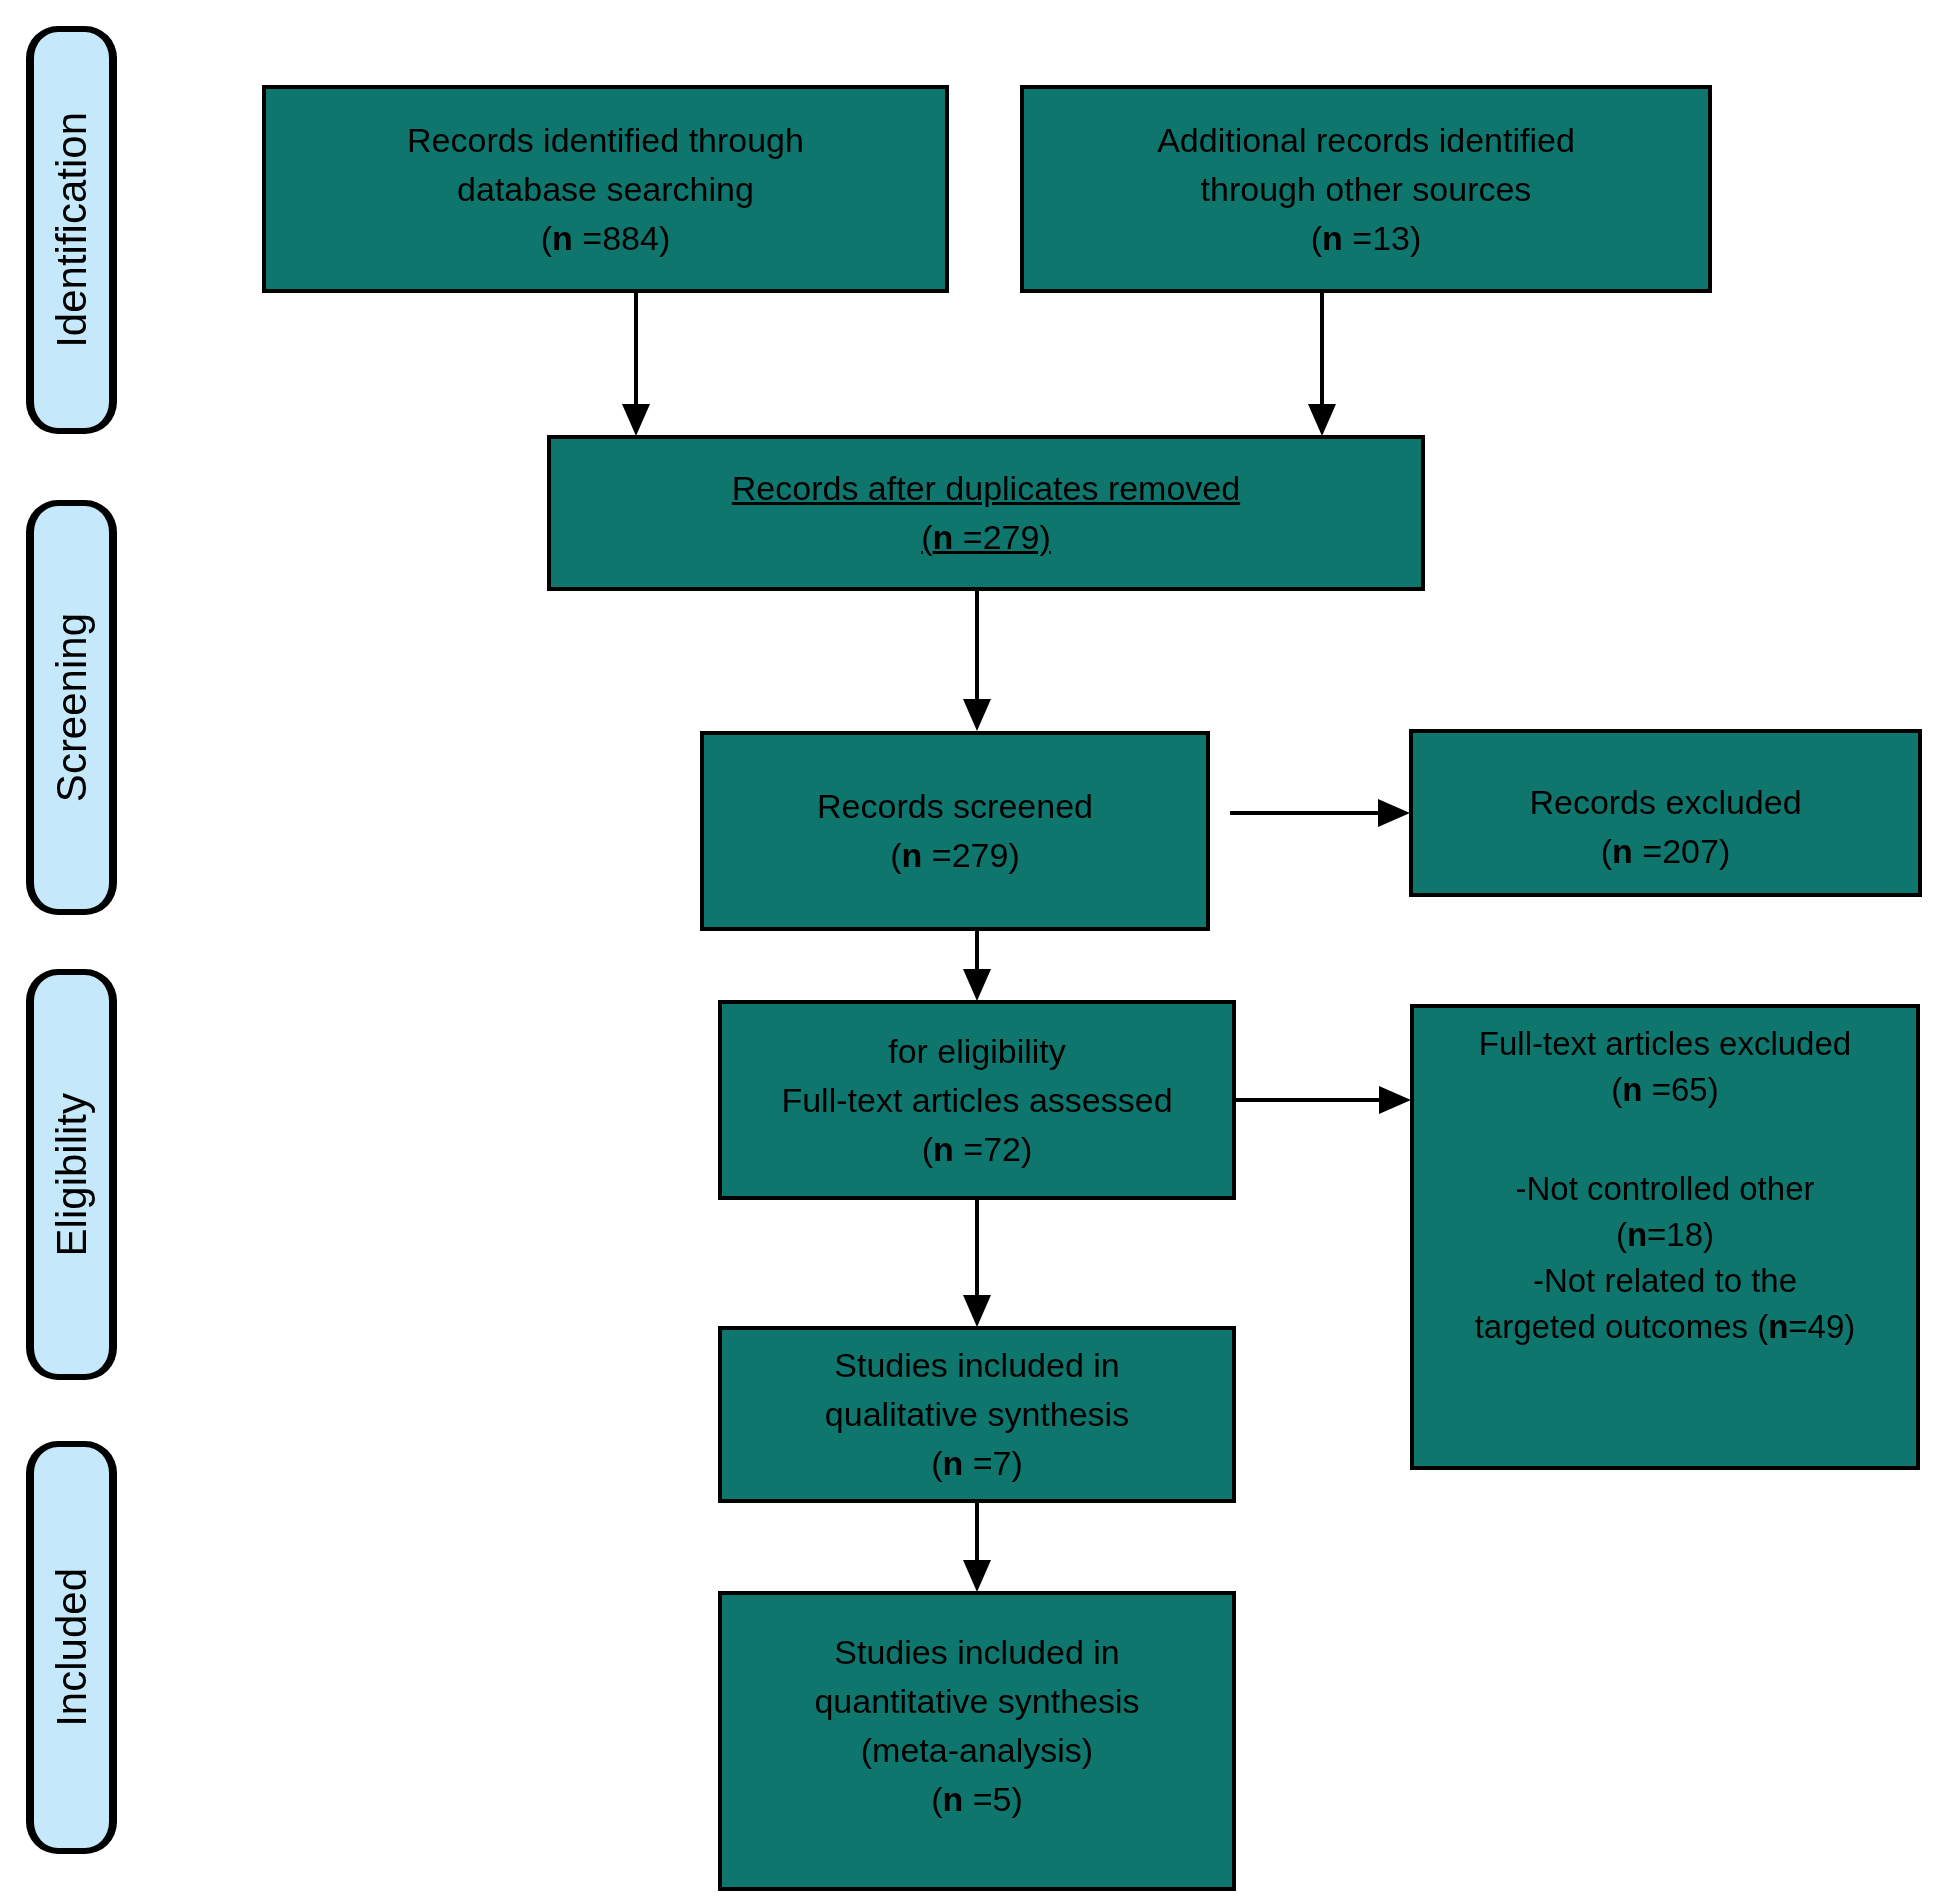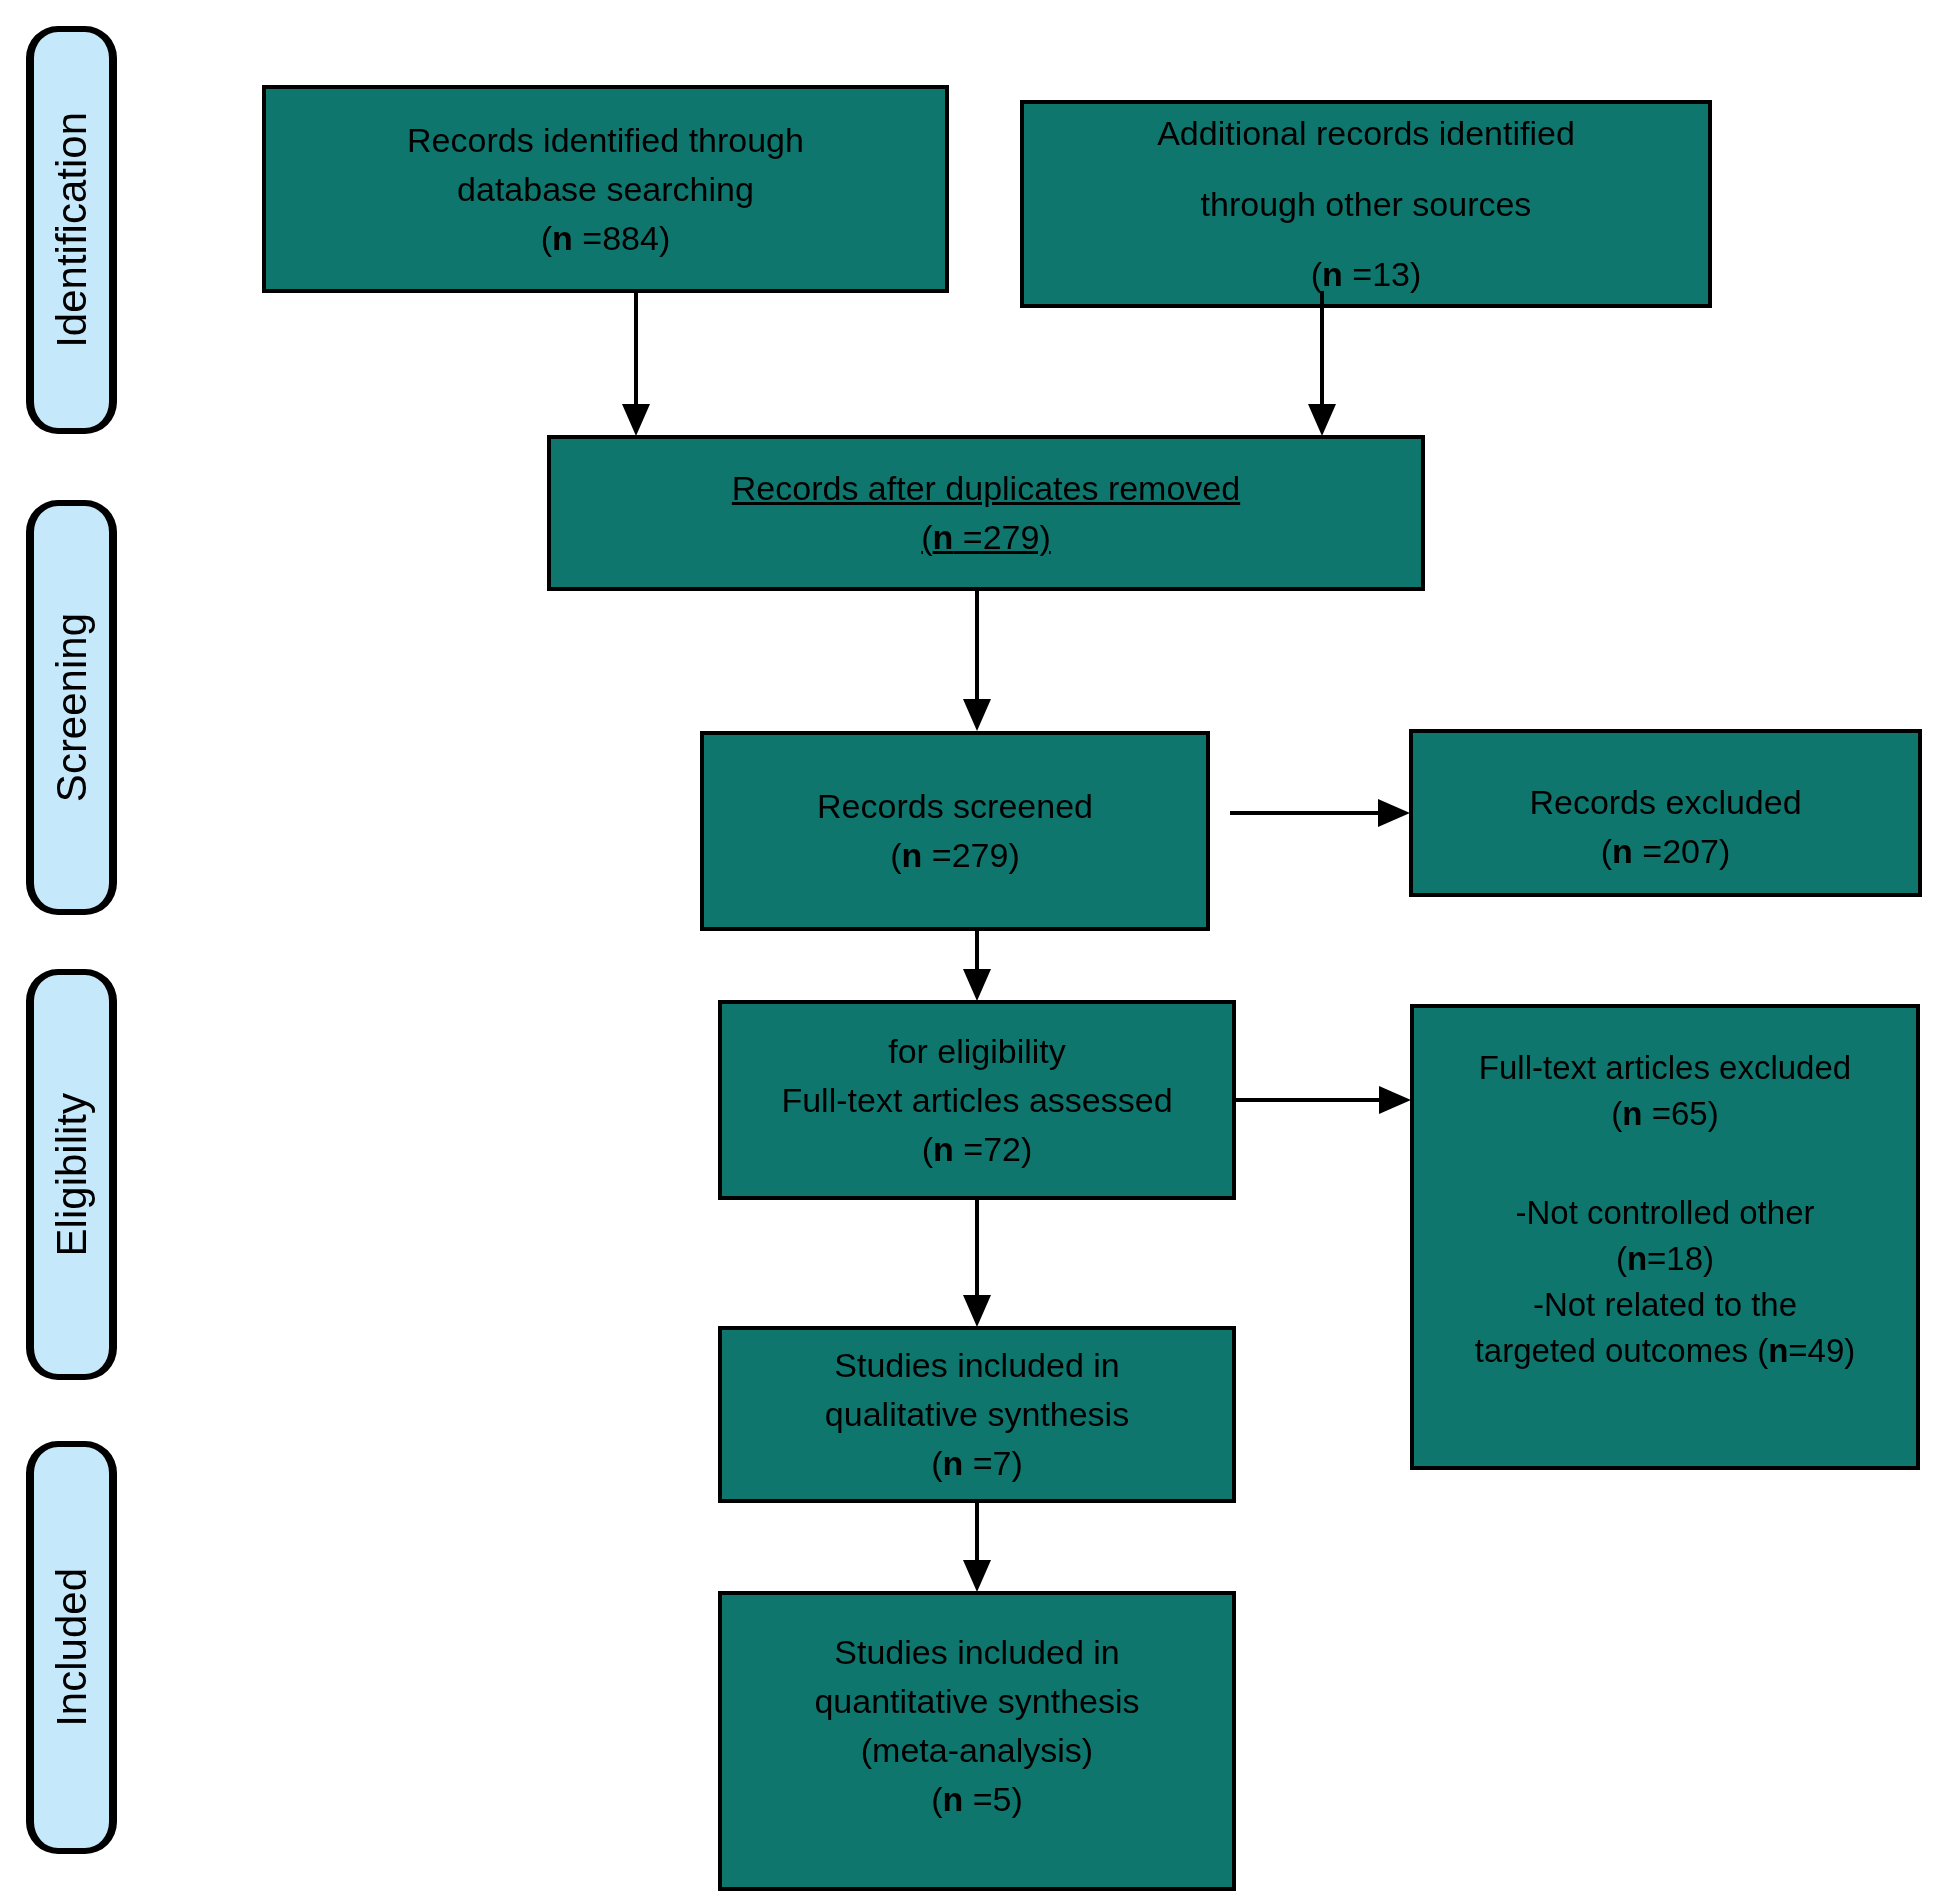--- a/index.html
+++ b/index.html
@@ -56,21 +56,21 @@
   }
   .fbox .line { width: 100%; }
   .fbox b { font-weight: bold; }
 
   .fbox--records-excluded {
     justify-content: center;
     padding-top: 34px;
   }
   .fbox--fulltext-excluded {
     justify-content: flex-start;
-    padding-top: 37px;
+    padding-top: 13px;
     font-size: 33px;
     line-height: 46px;
   }
   .fbox--fulltext-excluded .blank { height: 53px; }
   .fbox--quantitative { padding-bottom: 36px; }
 
   
   .cline {
     position: absolute;
     background: #000;
@@ -107,21 +107,21 @@
   <div class="stage" style="left: 26px; top: 1441px; width: 91px; height: 413px; background: rgb(197, 233, 250);">
     <span class="stage-text">Included</span>
   </div>
 
   <div class="fbox" style="left:262px; top:85px; width:687px; height:208px;">
       <div class="line">Records identified through</div>
       <div class="line">database searching</div>
       <div class="line">(<b>n</b> =884)</div>
     </div>
 
-  <div class="fbox" style="left:1020px; top:100px; width:692px; height:208px;justify-content:space-between;">
+  <div class="fbox" style="left:1020px; top:85px; width:692px; height:208px;">
       <div class="line">Additional records identified</div>
       <div class="line">through other sources</div>
       <div class="line">(<b>n</b> =13)</div>
     </div>
 
   <div class="fbox" style="left:547px; top:435px; width:878px; height:156px;text-decoration:underline;">
       <div class="line">Records after duplicates removed</div>
       <div class="line">(<b>n</b> =279)</div>
     </div>
 

